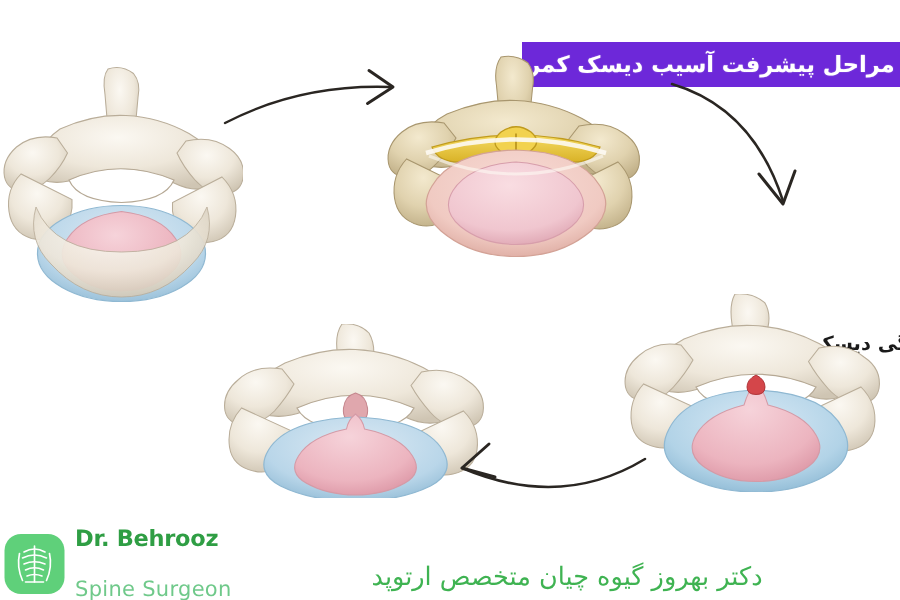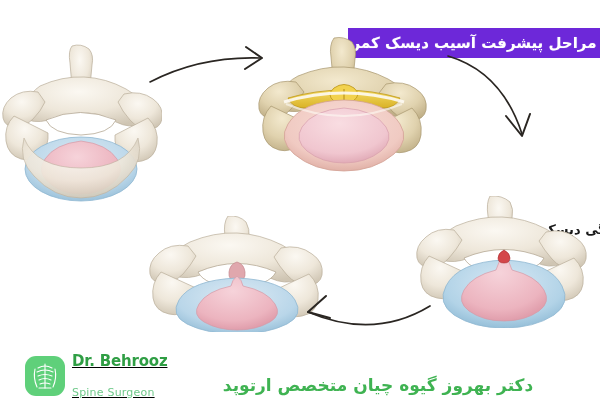--- a/index.html
+++ b/index.html
@@ -84,34 +84,33 @@
     width: 436px;
     height: 26px;
     display: flex;
     align-items: center;
     justify-content: center;
     direction: rtl;
   }
   .footer-tagline span {
     color: #3fb352;
     font-size: 17px;
-    font-weight: bold;
+    font-weight: normal;
     white-space: nowrap;
   }
 
   .brand {
     position: absolute;
-    left: 25px;
+    left: 3px;
     top: 354px;
     width: 150px;
     height: 44px;
     display: flex;
     align-items: center;
     gap: 7px;
-    text-decoration: underline;
   }
   .brand-mark {
     width: 40px;
     height: 40px;
     border-radius: 11px;
     background: #5fd07a;
     flex: 0 0 auto;
     position: relative;
   }
   .brand-mark .mark-shadow {
@@ -132,21 +131,21 @@
   }
   .brand-name {
     color: #2f9e44;
     font-size: 15px;
     font-weight: bold;
     white-space: nowrap;
     letter-spacing: -.2px;
   }
   .brand-sub {
     color: #6fc98a;
-    font-size: 11px;
+    font-size: 14px;
     margin-top: 18px;
     white-space: nowrap;
     letter-spacing: .2px;
   }
 </style>
 </head>
 <body>
 
 <div id="infographic">
 

